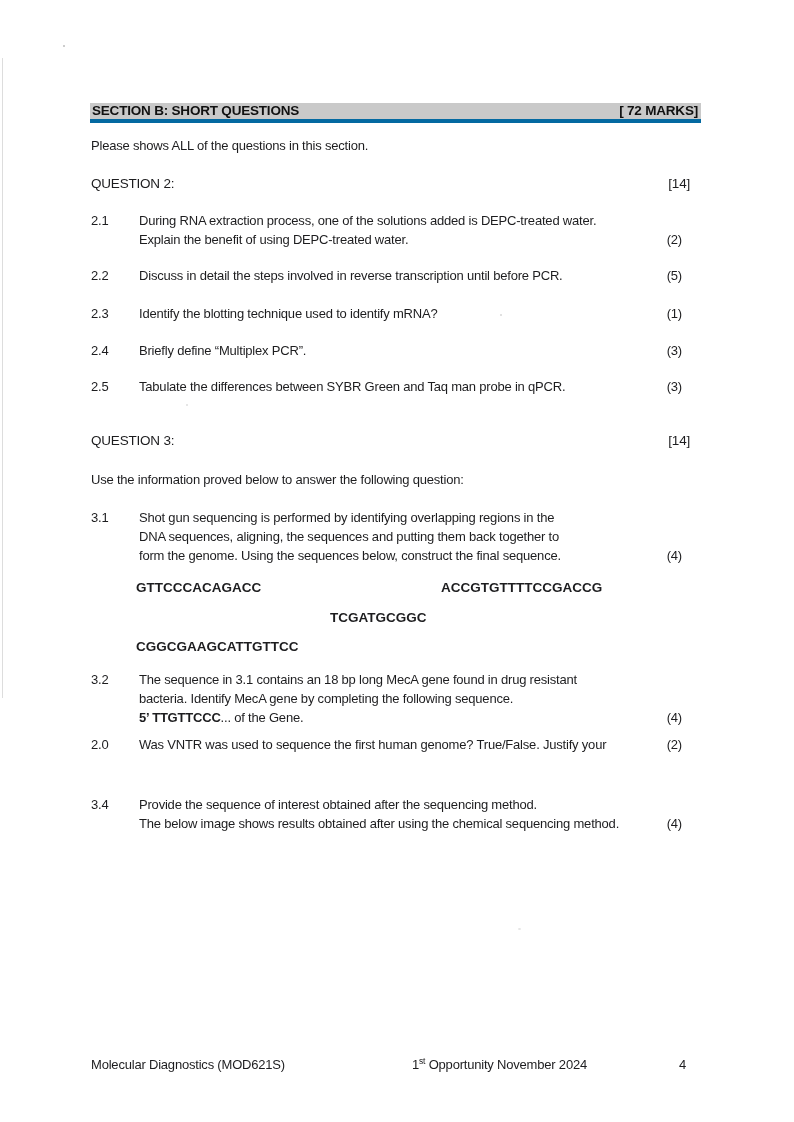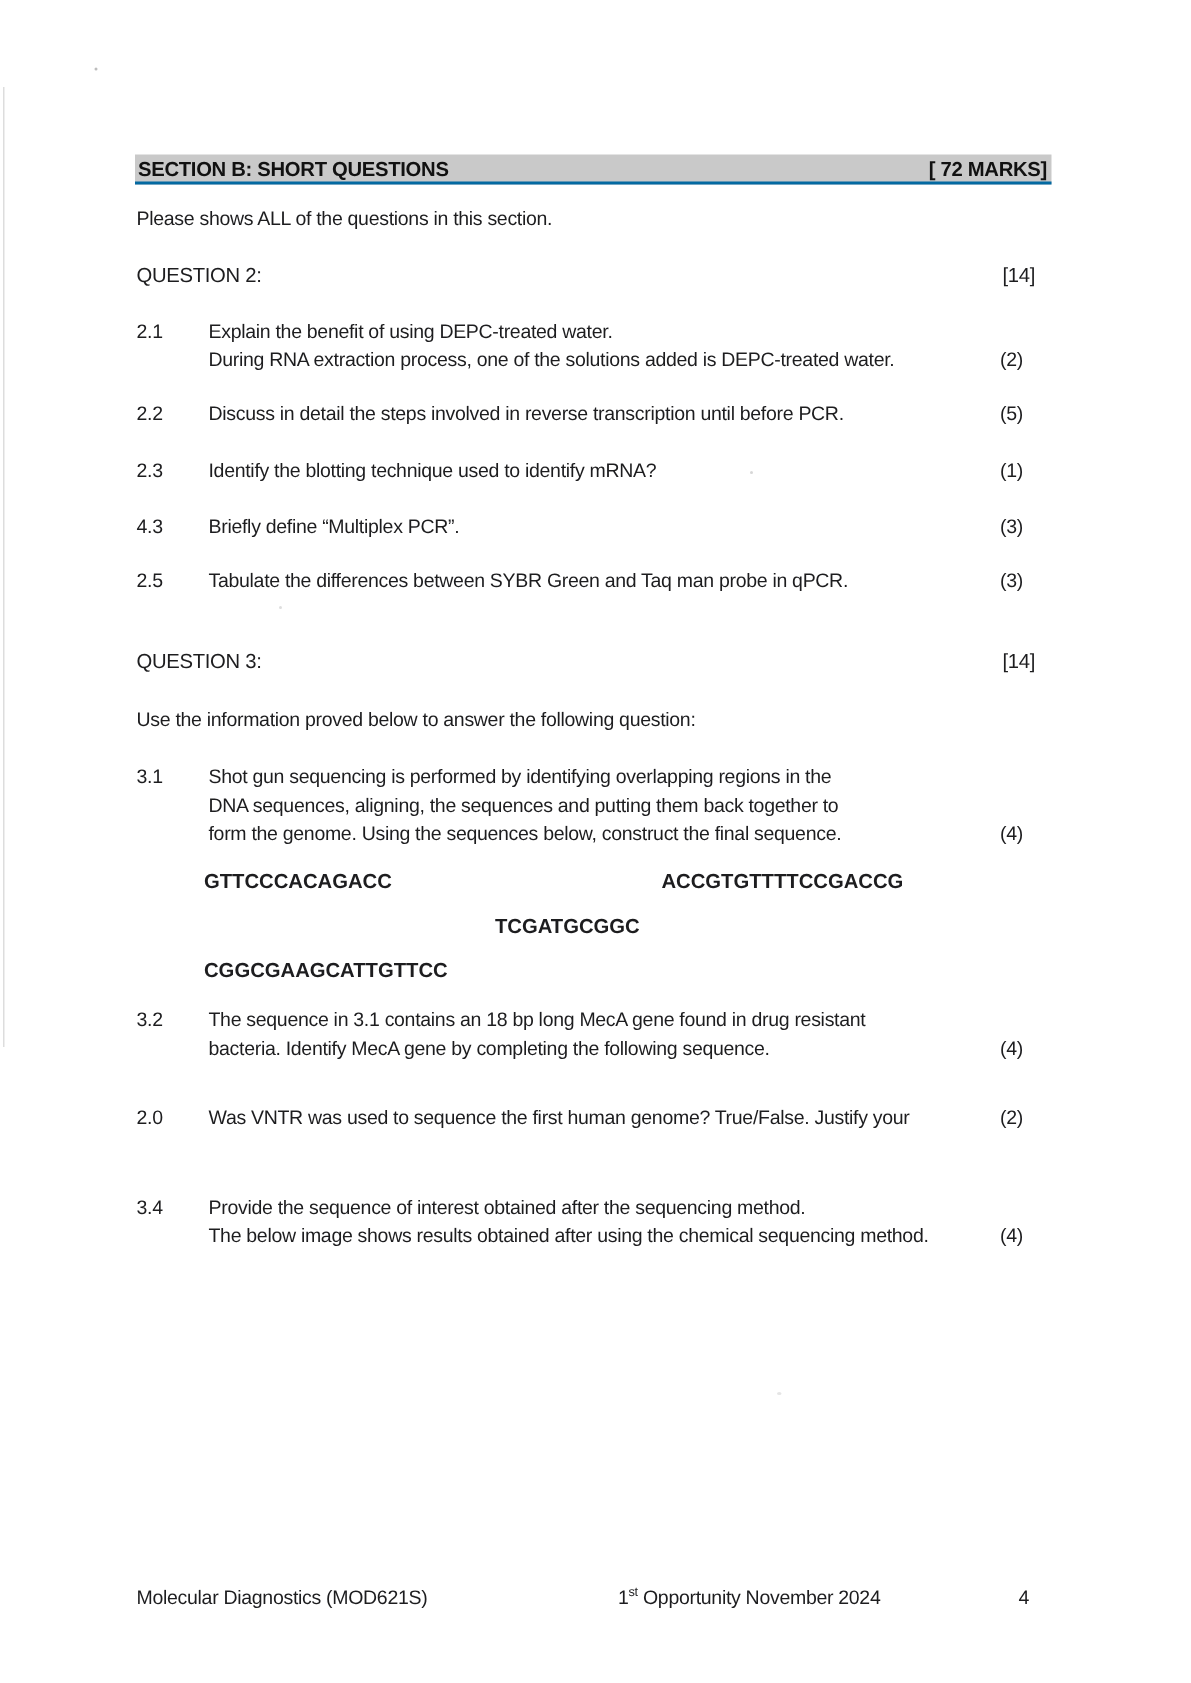--- a/index.html
+++ b/index.html
@@ -15,21 +15,21 @@
     margin:0 auto;
   }
   
   .scan-line{position:absolute;left:2px;top:58px;width:1px;height:640px;background:#cfcfcf;opacity:.7;}
   .speck{position:absolute;background:#bdbdbd;border-radius:50%;}
 
   
   .secbar{
     position:absolute;left:90px;top:103px;width:611px;height:20px;
     background:#c9c9c9;
-    border-bottom:2px solid #0369a1;
+    border-bottom:4px solid #0369a1;
     box-sizing:border-box;
     display:flex;justify-content:space-between;align-items:flex-end;
     font-weight:bold;font-size:13.5px;color:#111;
     padding:0 3px 1px 2px;
   }
 
   .textline{position:absolute;left:91px;}
   .qhead{
     position:absolute;left:91px;width:599px;
     font-weight:normal;font-size:13.5px;
@@ -69,22 +69,22 @@
   <div class="textline" style="top:138px;">Please shows ALL of the questions in this section.</div>
 
   <div class="qhead" style="top:176px;">
     <span>QUESTION 2:</span>
     <span class="qmarks">[14]</span>
   </div>
 
   <div class="item" style="top:212px;">
     <span class="num">2.1</span>
     <div class="itext">
+      <div>During RNA extraction process, one of the solutions added is DEPC-treated water.</div>
       <div>Explain the benefit of using DEPC-treated water.</div>
-      <div>During RNA extraction process, one of the solutions added is DEPC-treated water.</div>
     </div>
     <span class="marks">(2)</span>
   </div>
 
   <div class="item" style="top:267px;">
     <span class="num">2.2</span>
     <div class="itext">
       <div>Discuss in detail the steps involved in reverse transcription until before PCR.</div>
     </div>
     <span class="marks">(5)</span>
@@ -92,21 +92,21 @@
 
   <div class="item" style="top:305px;">
     <span class="num">2.3</span>
     <div class="itext">
       <div>Identify the blotting technique used to identify mRNA?</div>
     </div>
     <span class="marks">(1)</span>
   </div>
 
   <div class="item" style="top:342px;">
-    <span class="num">4.3</span>
+    <span class="num">2.4</span>
     <div class="itext">
       <div>Briefly define “Multiplex PCR”.</div>
     </div>
     <span class="marks">(3)</span>
   </div>
 
   <div class="item" style="top:378px;">
     <span class="num">2.5</span>
     <div class="itext">
       <div>Tabulate the differences between SYBR Green and Taq man probe in qPCR.</div>
@@ -134,20 +134,21 @@
   <div class="seq" style="left:136px;top:580px;">GTTCCCACAGACC</div>
   <div class="seq" style="left:413px;top:580px;margin-left:28px;">ACCGTGTTTTCCGACCG</div>
   <div class="seq" style="left:330px;top:610px;">TCGATGCGGC</div>
   <div class="seq" style="left:136px;top:639px;">CGGCGAAGCATTGTTCC</div>
 
   <div class="item" style="top:671px;">
     <span class="num">3.2</span>
     <div class="itext">
       <div>The sequence in 3.1 contains an 18 bp long MecA gene found in drug resistant</div>
       <div>bacteria. Identify MecA gene by completing the following sequence.</div>
+      <div><span class="b">5’ TTGTTCCC</span><span>... of the Gene.</span></div>
     </div>
     <span class="marks">(4)</span>
   </div>
 
   <div class="item" style="top:736px;">
     <span class="num">2.0</span>
     <div class="itext">
       <div>Was VNTR was used to sequence the first human genome? True/False.  Justify your</div>
     </div>
     <span class="marks">(2)</span>

